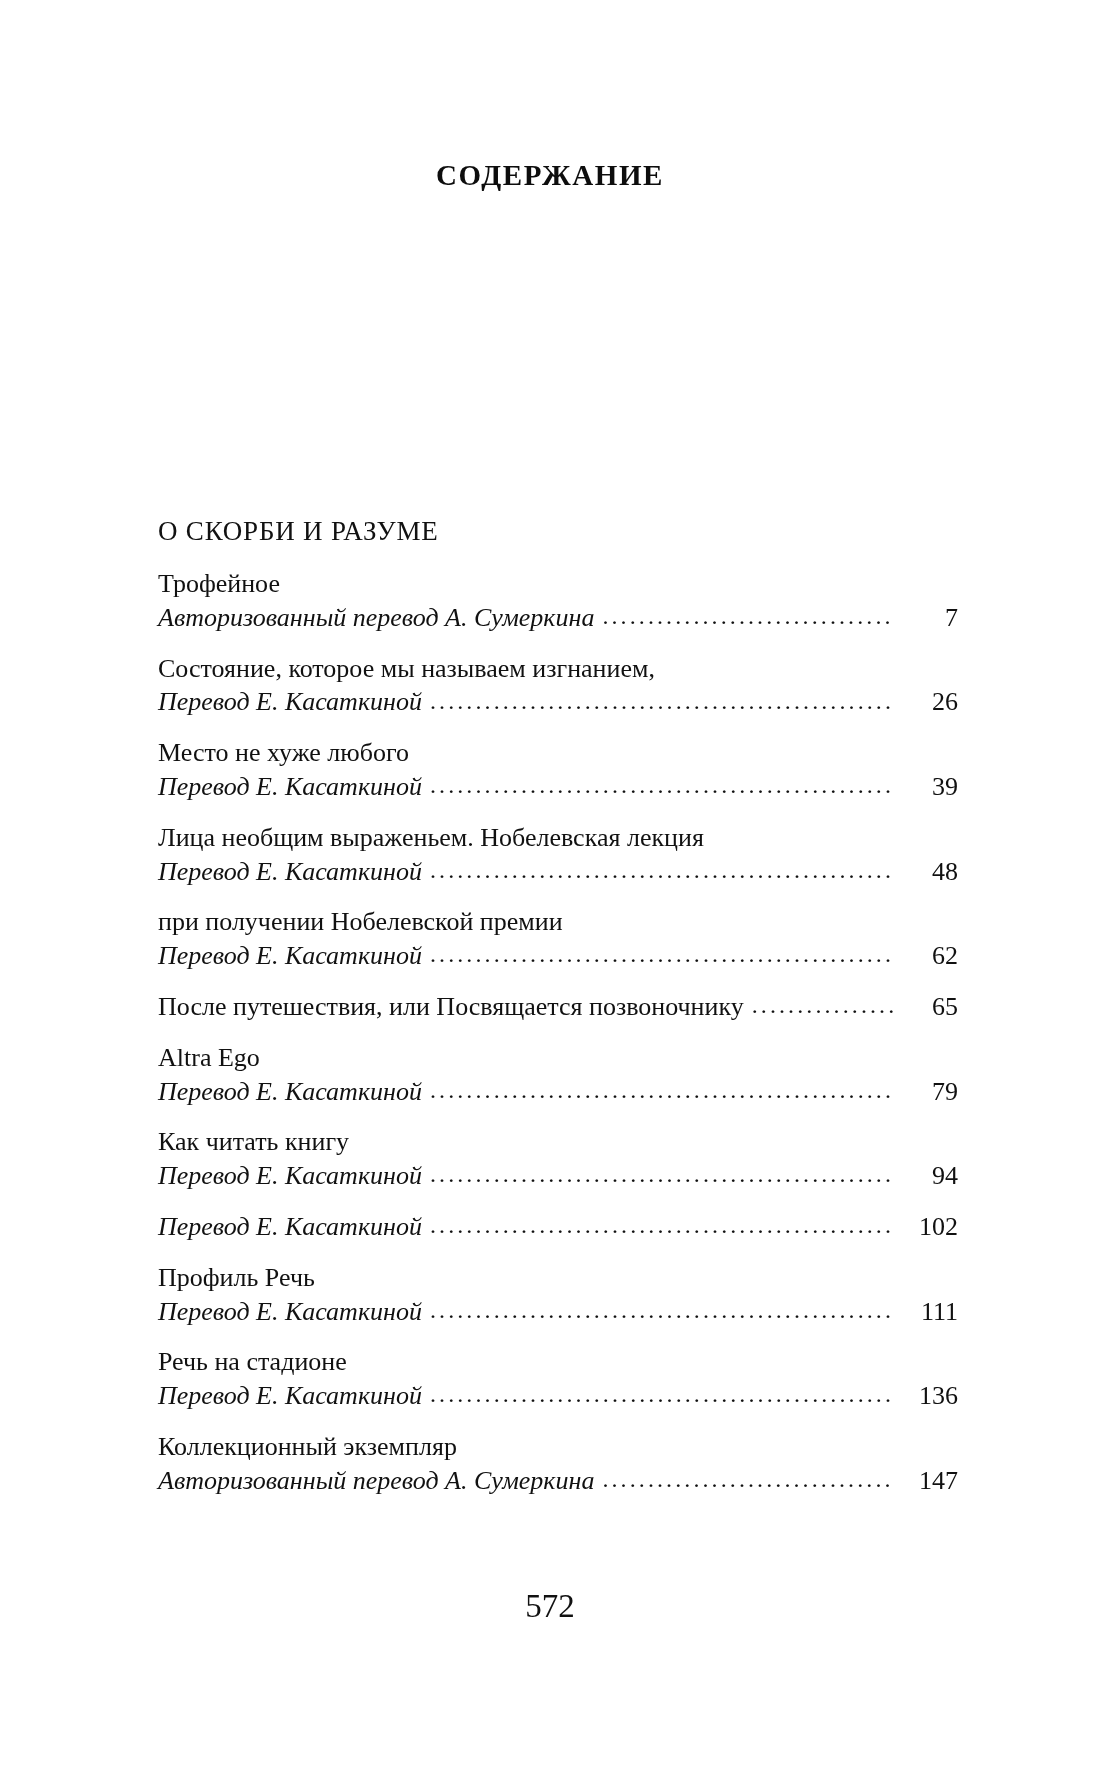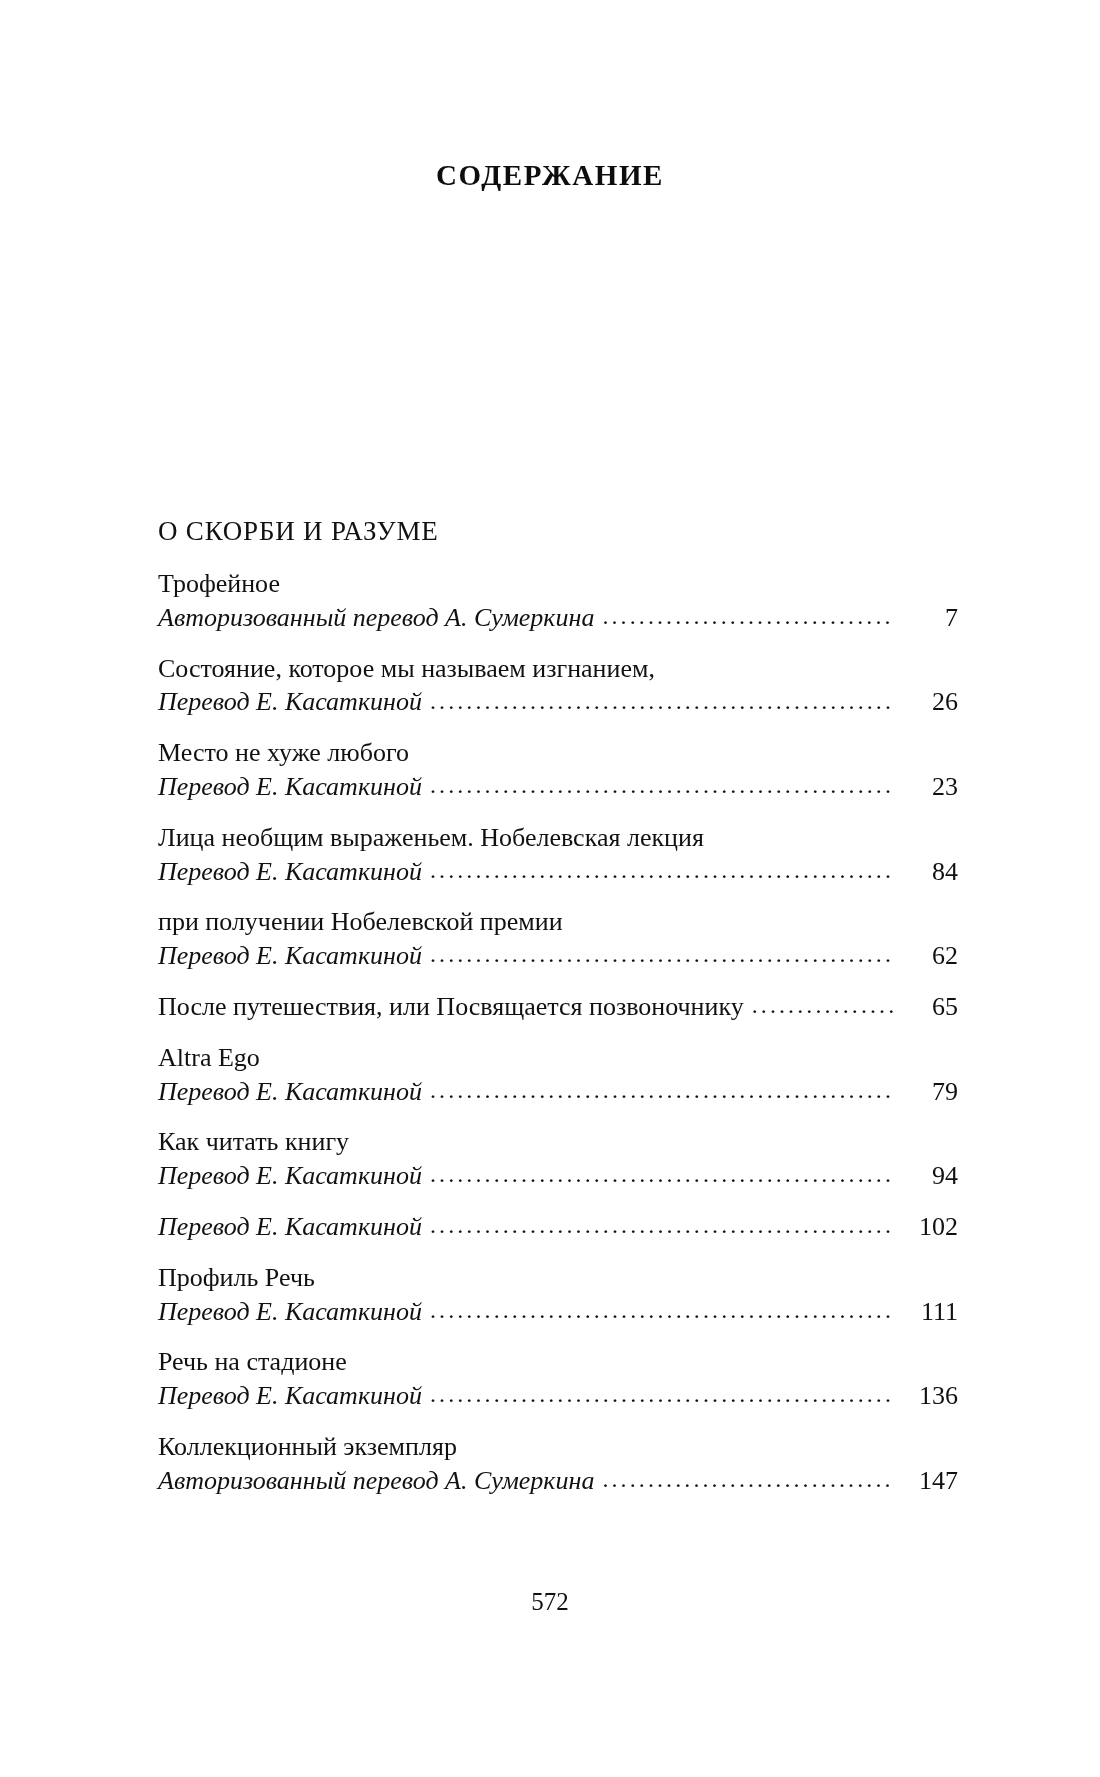--- a/index.html
+++ b/index.html
@@ -83,21 +83,21 @@
     width: 58px;
     text-align: right;
     font-size: 26px;
   }
   .folio {
     position: absolute;
     top: 1588px;
     left: 0;
     width: 1100px;
     text-align: center;
-    font-size: 25px;
+    font-size: 33px;
     color: #111111;
   }
 </style>
 </head>
 <body>
 
 <div class="page">
 
   <div class="title">СОДЕРЖАНИЕ</div>
 
@@ -118,29 +118,29 @@
             <span class="txt ital">Перевод Е. Касаткиной</span>
             <span class="dots">.........................................................................................</span>
             <span class="pg">26</span>
           </div>
         </div>
         <div class="entry">
           <span class="line">Место не хуже любого</span>
           <div class="leader-line">
             <span class="txt ital">Перевод Е. Касаткиной</span>
             <span class="dots">.........................................................................................</span>
-            <span class="pg">23</span>
+            <span class="pg">39</span>
           </div>
         </div>
         <div class="entry">
           <span class="line">Лица необщим выраженьем. Нобелевская лекция</span>
           <div class="leader-line">
             <span class="txt ital">Перевод Е. Касаткиной</span>
             <span class="dots">.........................................................................................</span>
-            <span class="pg">84</span>
+            <span class="pg">48</span>
           </div>
         </div>
         <div class="entry">
           <span class="line">при получении Нобелевской премии</span>
           <div class="leader-line">
             <span class="txt ital">Перевод Е. Касаткиной</span>
             <span class="dots">.........................................................................................</span>
             <span class="pg">62</span>
           </div>
         </div>

